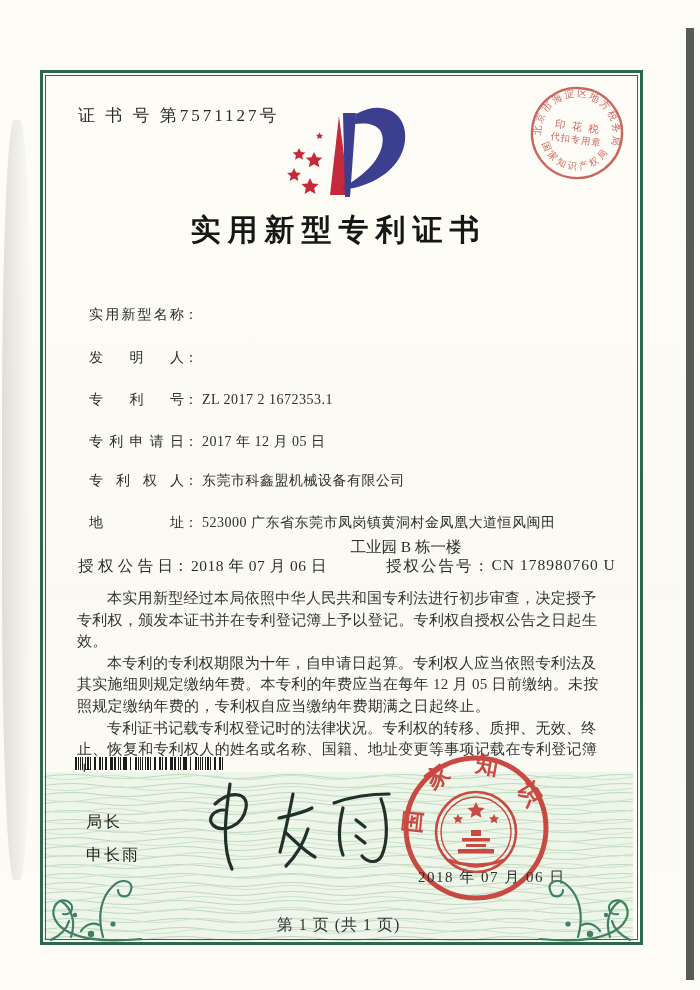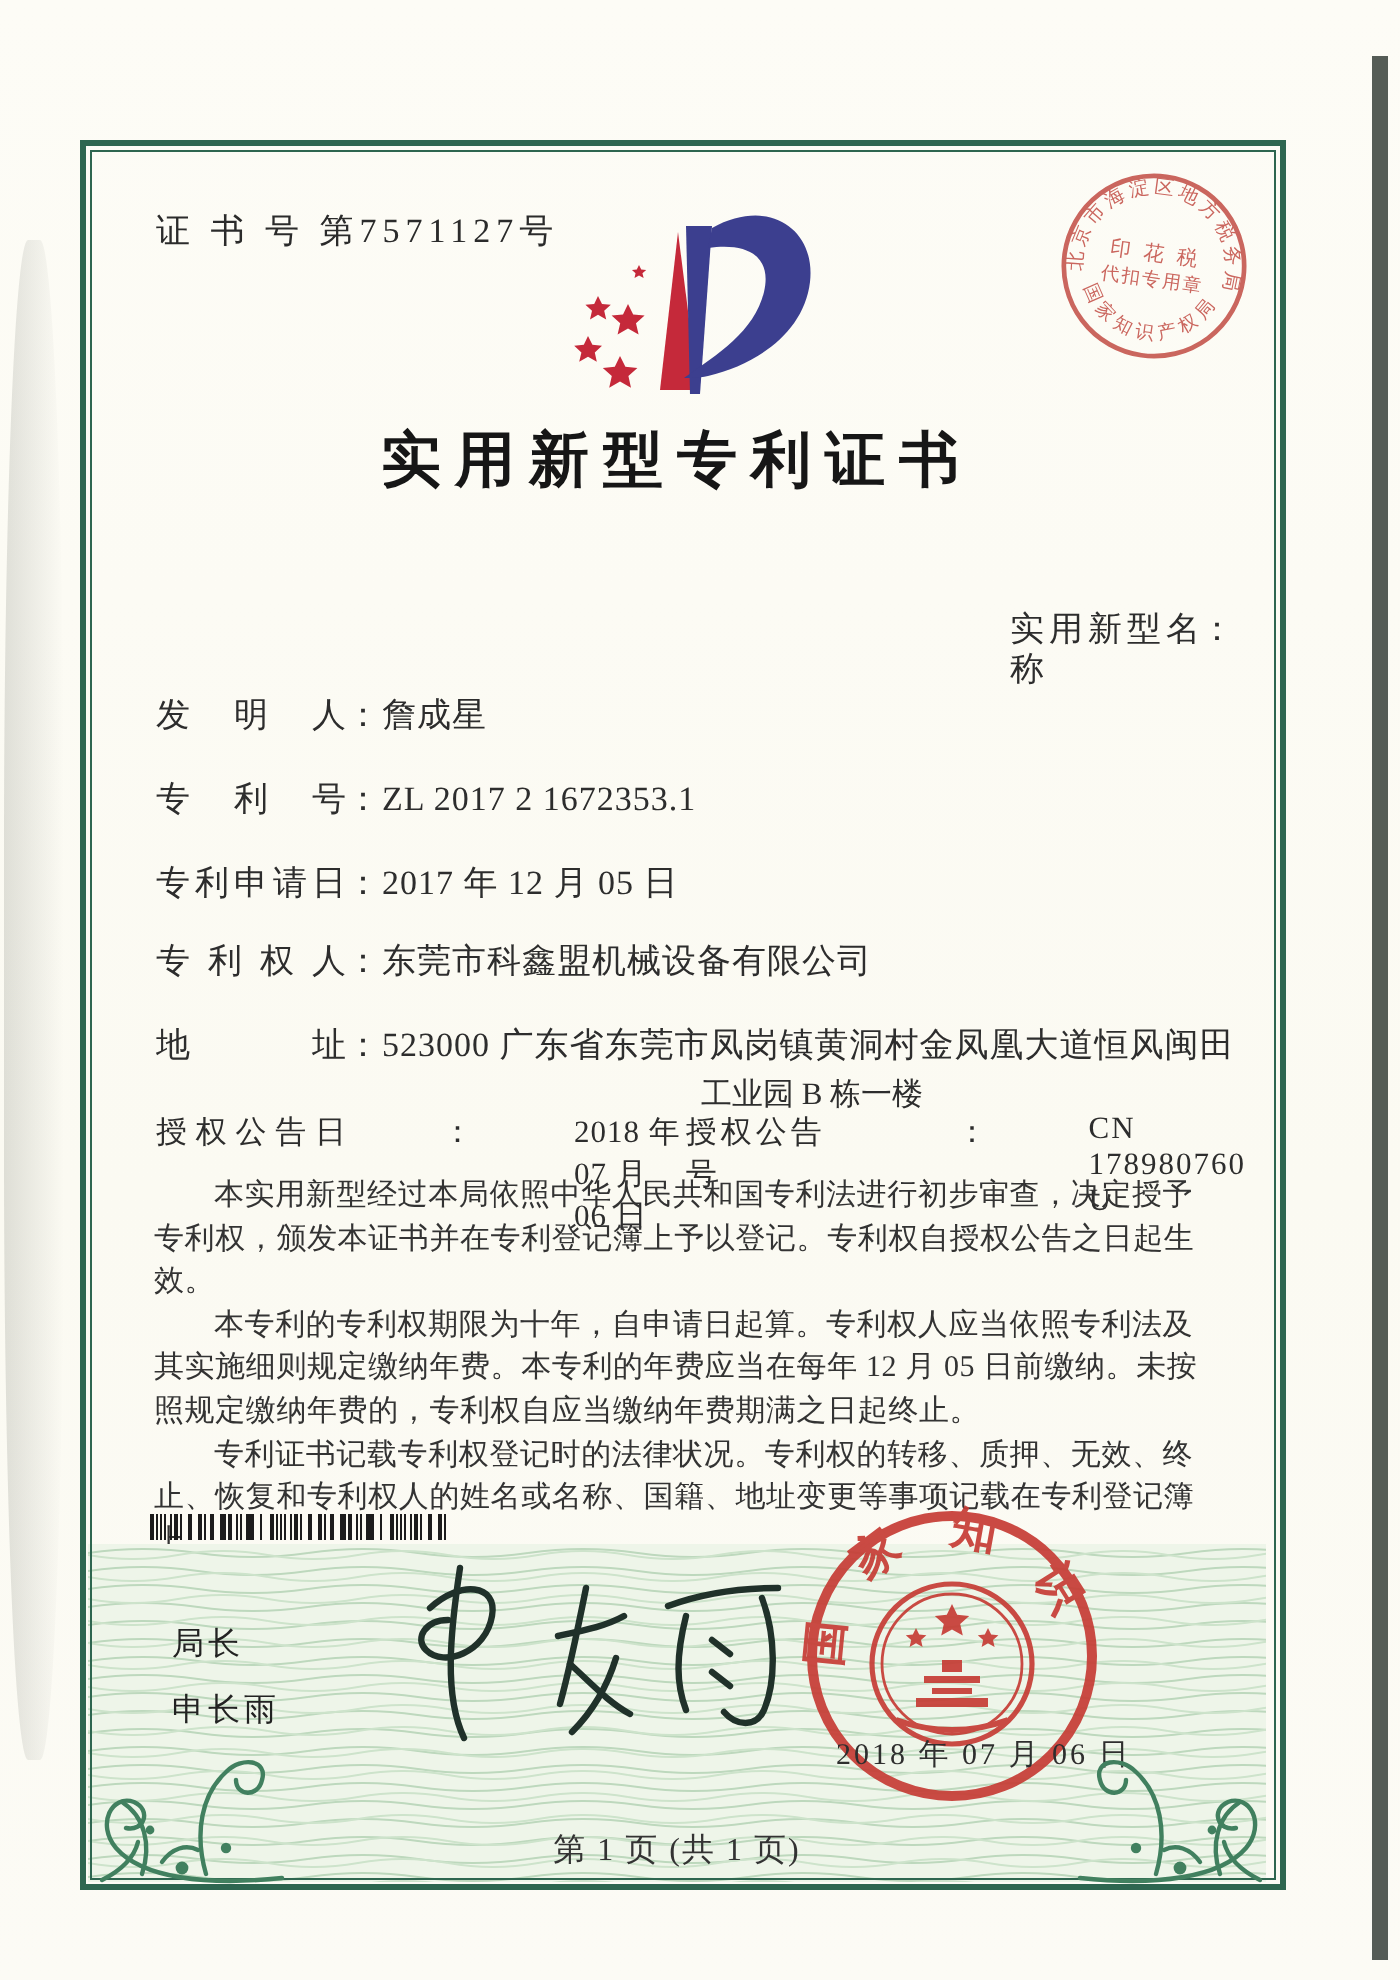--- a/index.html
+++ b/index.html
@@ -14,27 +14,27 @@
   .frame{position:absolute;left:40px;top:70px;width:597px;height:869px;border:3px solid #2e6650;z-index:5;pointer-events:none;}
   .frame-inner{position:absolute;inset:2px;border:1px solid #2e6650;}
   
   .certno{position:absolute;left:78px;top:104px;font-size:17px;letter-spacing:3px;color:#2b2b2b;}
   
   .logo{position:absolute;left:282px;top:98px;width:136px;height:112px;}
   
   .title{position:absolute;left:40px;top:210px;width:597px;text-align:center;
      font-size:30px;font-weight:bold;letter-spacing:7px;color:#161616;}
   
-  .row{position:absolute;left:78px;width:540px;display:flex;font-size:17px;color:#2d2d2d;line-height:20px;justify-content:flex-end;}
+  .row{position:absolute;left:89px;width:540px;display:flex;font-size:14px;color:#2d2d2d;line-height:20px;}
   .lbl{width:95px;text-align:justify;text-align-last:justify;flex:none;}
   .colon{width:18px;flex:none;}
   .val{flex:1;letter-spacing:.5px;}
   .addr2{position:absolute;left:191px;width:430px;font-size:15.5px;color:#2d2d2d;text-align:center;}
   .row-split{position:absolute;left:78px;width:545px;display:flex;font-size:15.5px;color:#2d2d2d;}
-  .pair{display:flex;gap:48px;}
+  .pair{display:flex;}
   .pair .lbl2{letter-spacing:2px;}
   
   .bodytext{position:absolute;left:77px;top:588px;width:534px;font-size:15px;line-height:21.6px;color:#333;}
   .bodytext p{margin:0;text-indent:2em;letter-spacing:.3px;}
   
   .barcode{position:absolute;left:75px;top:757px;width:150px;height:13px;z-index:3;
      background:
       repeating-linear-gradient(90deg,#1c1c1c 0 2px,transparent 2px 3px,#1c1c1c 3px 4px,transparent 4px 7px,#1c1c1c 7px 8px,transparent 8px 12px),
       repeating-linear-gradient(90deg,#1c1c1c 0 1px,transparent 1px 5px);}
   
@@ -117,21 +117,20 @@
 
   <div class="title">实用新型专利证书</div>
 
   <div class="row" style="top:305px">
     <span class="lbl">实用新型名称</span>
       <span class="colon">：</span>
   </div>
   <div class="row" style="top:348px">
     <span class="lbl">发明人</span>
       <span class="colon">：</span>
-      <span class="val">詹成星</span>
   </div>
   <div class="row" style="top:390px">
     <span class="lbl">专利号</span>
       <span class="colon">：</span>
       <span class="val">ZL 2017 2 1672353.1</span>
   </div>
   <div class="row" style="top:432px">
     <span class="lbl">专利申请日</span>
       <span class="colon">：</span>
       <span class="val">2017 年 12 月 05 日</span>

